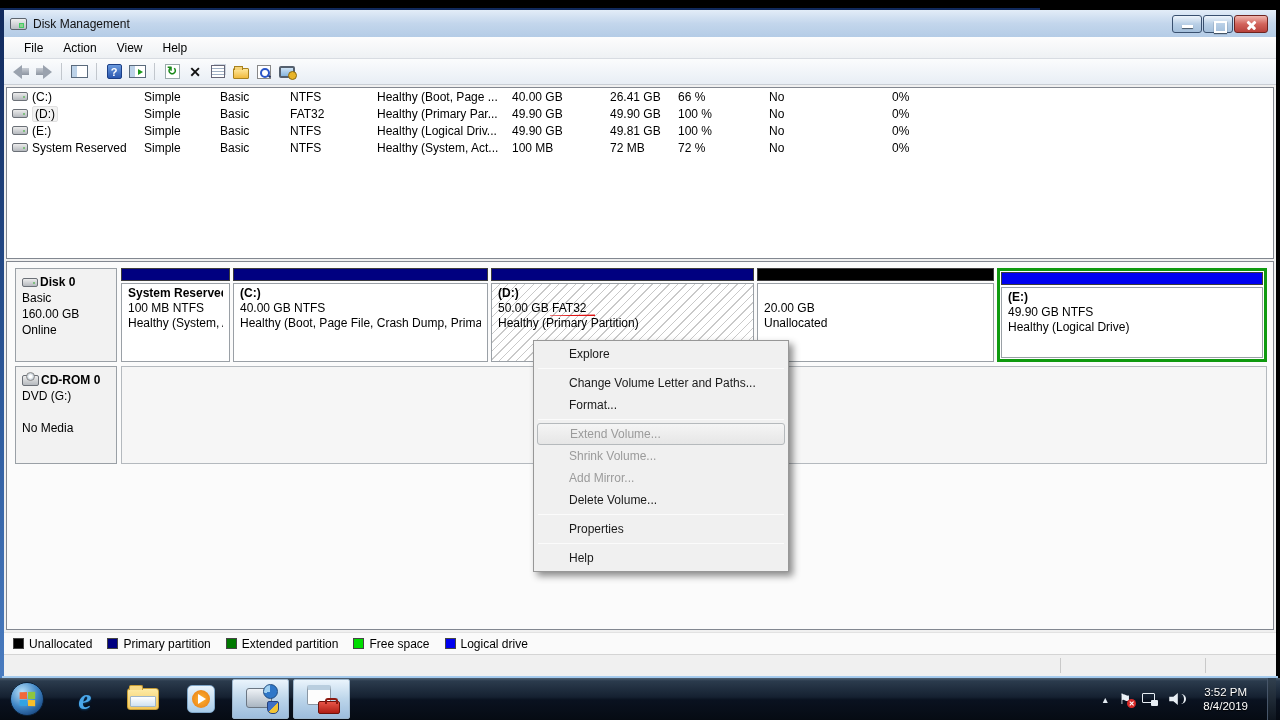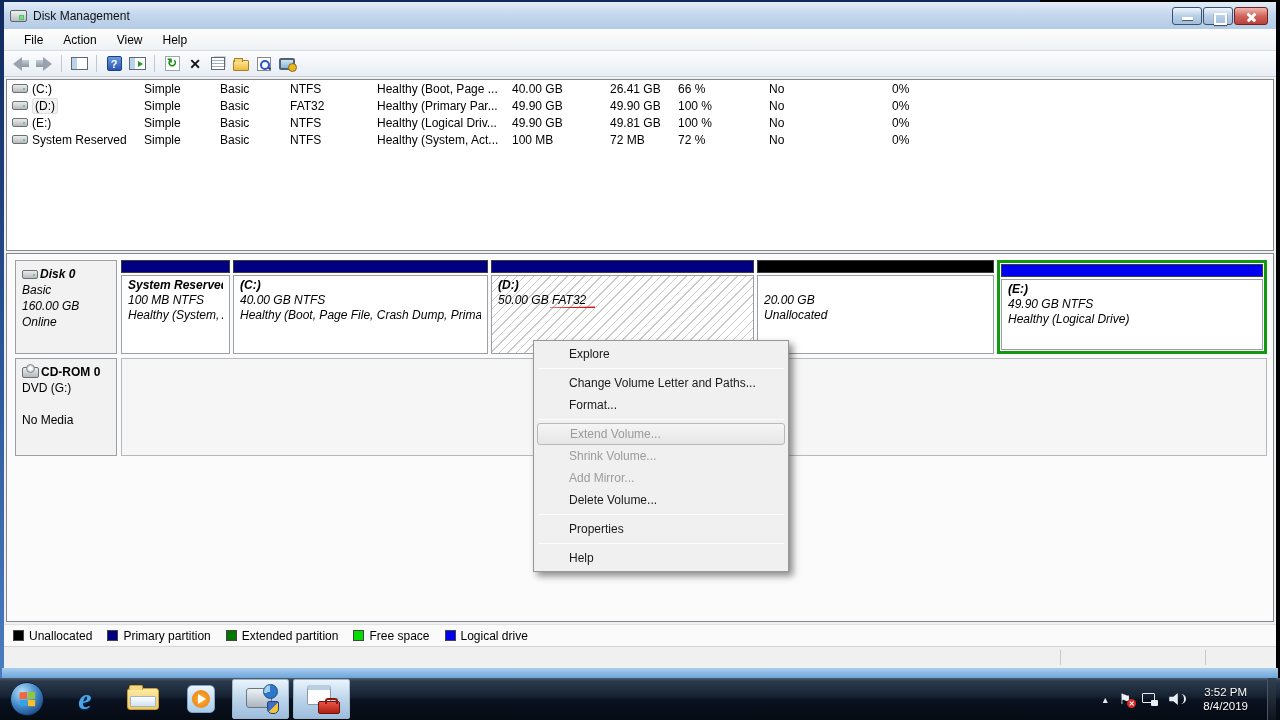--- a/index.html
+++ b/index.html
@@ -1,21 +1,21 @@
 <!DOCTYPE html>
 <html><head>
 <meta charset="utf-8">
 <style>
   * { box-sizing: border-box; margin: 0; padding: 0; }
   html,body { width:1280px; height:720px; overflow:hidden; }
   .screen { position:relative; width:1280px; height:720px; background:#000;
             font-family:"Liberation Sans", sans-serif; font-size:12px; color:#000; }
 
   
-  .window { position:absolute; left:0; top:0; width:1040px; height:678px;
+  .window { position:absolute; left:0; top:8px; width:1040px; height:678px;
             background:linear-gradient(180deg,#10295c,#2f5c9e 60%,#4a7cc0); }
   .bottom-strip { position:absolute; left:2px; top:668px; width:1276px; height:10px;
             background:linear-gradient(#a9cdee,#6fa5da); }
   .win-content { position:absolute; left:4px; top:2px; width:1272px; height:666px;
             display:flex; flex-direction:column; background:#f0f0f0; }
 
   .titlebar { height:27px; background:linear-gradient(180deg,#e3edf8,#c3d6ec 50%,#b4cce6);
             display:flex; align-items:center; padding:0 6px; flex:none; }
   .title-icon { width:17px; height:12px; background:linear-gradient(#efefef,#b9bec4);
             border:1px solid #5c646e; border-radius:2px; position:relative; }
@@ -89,21 +89,21 @@
   .tcell { padding:0 5px; white-space:nowrap; overflow:hidden; }
   .vol-name { display:flex; align-items:center; gap:4px; }
   .hdd-ico { display:inline-block; flex:none; width:16px; height:9px;
       background:linear-gradient(#ececec,#b5b9be); border:1px solid #6b7077; border-radius:2px; position:relative; }
   .hdd-ico::after { content:""; position:absolute; right:2px; top:3px; width:2px; height:2px; background:#7fbf7f; }
   .hl-d { background:#f2f2f2; border:1px solid #e0e0e0; border-radius:2px; padding:0 2px; }
 
   
   .graph-pane { flex:1; margin:2px; border:1px solid #828790; background:#fbfbfb; position:relative; }
   .disk-row { position:absolute; left:8px; right:6px; display:flex; }
-  .row-disk0 { top:6px;  height:94px;font-style:italic; }
+  .row-disk0 { top:6px;  height:94px; }
   .row-cd    { top:104px; height:98px; }
   .disk-label { width:102px; flex:none; border:1px solid #9aa0a6; background:#f2f2f2;
       padding:5px 2px 0 6px; line-height:16px; }
   .disk-label .dl-title { font-weight:bold; display:flex; align-items:center; gap:2px; }
   .cd-ico { display:inline-block; width:17px; height:11px; background:linear-gradient(#ececec,#b5b9be);
       border:1px solid #6b7077; border-radius:2px; position:relative; flex:none; }
   .cd-ico::after { content:""; position:absolute; left:3px; top:-4px; width:7px; height:7px;
       border-radius:50%; border:1px solid #888; background:radial-gradient(#fff 25%,#cdd6de 60%); }
   .part-strip { flex:1; display:flex; gap:3px; margin-left:4px; }
   .part { display:flex; flex-direction:column; }
@@ -365,20 +365,21 @@
                 <div class="pname">(C:)</div>
                 <div>40.00 GB NTFS</div>
                 <div>Healthy (Boot, Page File, Crash Dump, Primary</div>
               </div>
             </div>
             <div class="part p-d">
               <div class="part-bar bar-primary"></div>
               <div class="part-body hatch">
                 <div class="pname">(D:)</div>
                 <div><span>50.00 GB </span><span class="fat32-ul">FAT32</span></div>
+                <div>Healthy (Primary Partition)</div>
               </div>
             </div>
             <div class="part p-u">
               <div class="part-bar bar-unalloc"></div>
               <div class="part-body">
                 <div class="pname"></div>
                 <div>20.00 GB</div>
                 <div>Unallocated</div>
               </div>
             </div>

